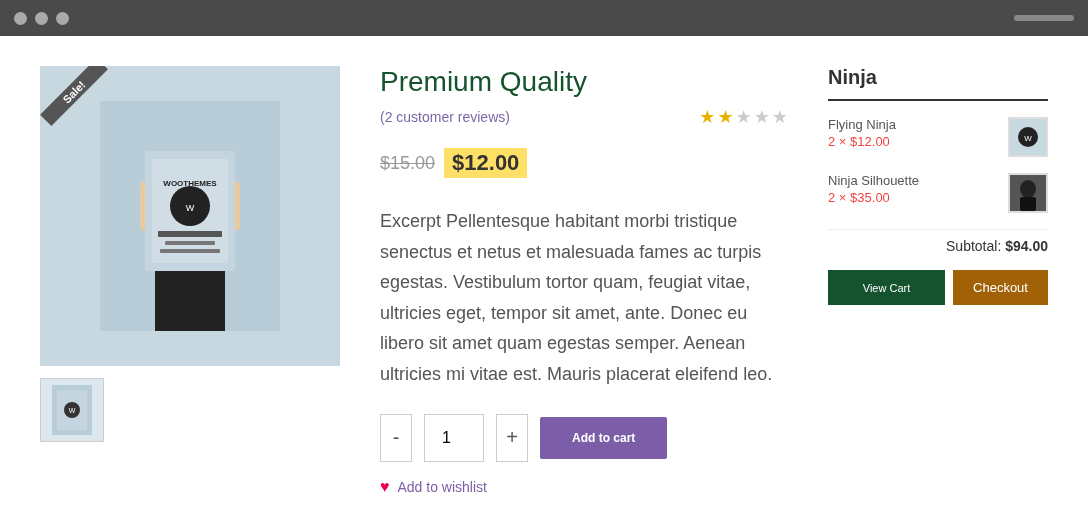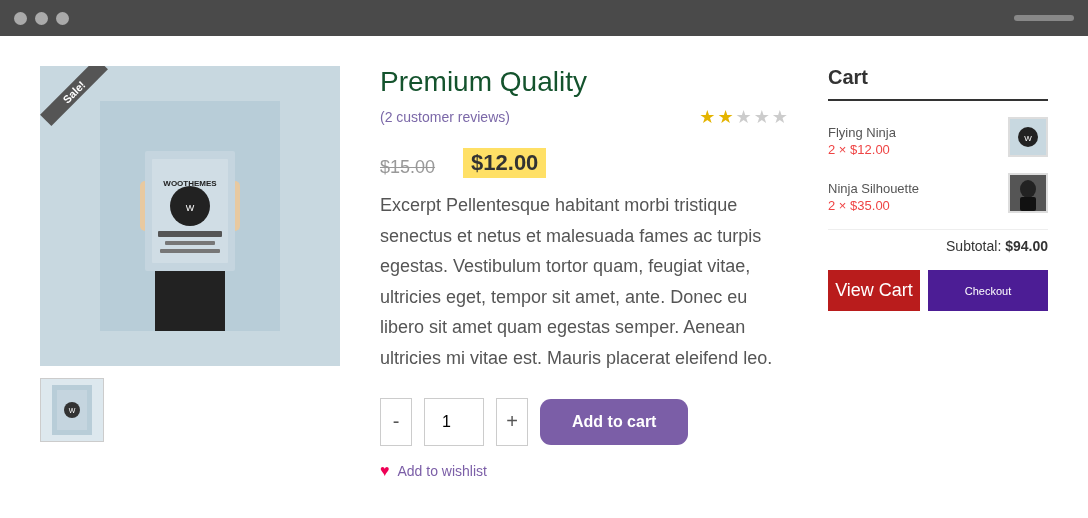--- a/index.html
+++ b/index.html
@@ -110,23 +110,23 @@
       display: flex;
       gap: 2px;
     }
     .star {
       font-size: 18px;
       color: #ccc;
     }
     .star.filled { color: #e4b400; }
     .price-row {
       display: flex;
-      align-items: flex-end;
-      gap: 28px;
-      margin-bottom: 12px;
+      align-items: center;
+      gap: 9px;
+      margin-bottom: 28px;
     }
     .price-original {
       font-size: 18px;
       color: #999;
       text-decoration: line-through;
     }
     .price-sale {
       font-size: 22px;
       color: #333;
       font-weight: bold;
@@ -158,24 +158,24 @@
       width: 60px; height: 48px;
       border: 1px solid #ccc;
       text-align: center;
       font-size: 16px;
     }
     .add-to-cart-btn {
       background: #7b5ea7;
       color: #fff;
       border: none;
       padding: 14px 32px;
-      font-size: 16px;
+      font-size: 12px;
       cursor: pointer;
       font-weight: bold;
-      border-radius: 11px;
+      border-radius: 2px;
     }
     .wishlist-row {
       display: flex;
       align-items: center;
       gap: 8px;
       color: #7b5ea7;
       font-size: 14px;
       cursor: pointer;
     }
     .heart-icon { color: #e05; font-size: 16px; }
@@ -190,21 +190,21 @@
       color: #333;
       margin-bottom: 10px;
     }
     .cart-divider {
       border: none;
       border-top: 2px solid #333;
       margin-bottom: 16px;
     }
     .cart-item {
       display: flex;
-      align-items: flex-end;
+      align-items: flex-start;
       gap: 10px;
       margin-bottom: 16px;
     }
     .cart-item-info {
       flex: 1;
     }
     .cart-item-name {
       font-size: 13px;
       color: #555;
       margin-bottom: 2px;
@@ -226,34 +226,34 @@
       margin: 16px 0 16px;
       padding-top: 8px;
       border-top: 1px solid #eee;
     }
     .cart-subtotal strong { color: #333; }
     .cart-buttons {
       display: flex;
       gap: 8px;
     }
     .view-cart-btn {
-      background: #b91c1c;
+      background: #14532d;
       color: #fff;
       border: none;
-      padding: 10px 0;
-      font-size: 18px;
+      padding: 10px 25px;
+      font-size: 11px;
       cursor: pointer;
       flex: 1;
     }
     .checkout-btn {
-      background: #4c1d95;
+      background: #a16207;
       color: #fff;
       border: none;
       padding: 10px 14px;
-      font-size: 11px;
+      font-size: 13px;
       cursor: pointer;
       flex: 1;
     }
   </style>
 </head>
 <body>
 
 <div class="titlebar">
   <div class="titlebar-dot"></div>
   <div class="titlebar-dot"></div>
@@ -325,21 +325,21 @@
       <button class="qty-btn">+</button>
       <button class="add-to-cart-btn">Add to cart</button>
     </div>
     <div class="wishlist-row">
       <span class="heart-icon">♥</span>
       <span>Add to wishlist</span>
     </div>
   </div>
 
   <div class="cart-sidebar">
-    <h2 class="cart-title">Cart</h2>
+    <h2 class="cart-title">Ninja</h2>
     <hr class="cart-divider">
 
     <div class="cart-item">
       <div class="cart-item-info">
         <div class="cart-item-name">Flying Ninja</div>
         <div class="cart-item-price">
           <span>2</span>
           <span> × </span>
           <span>$12.00</span>
         </div>

